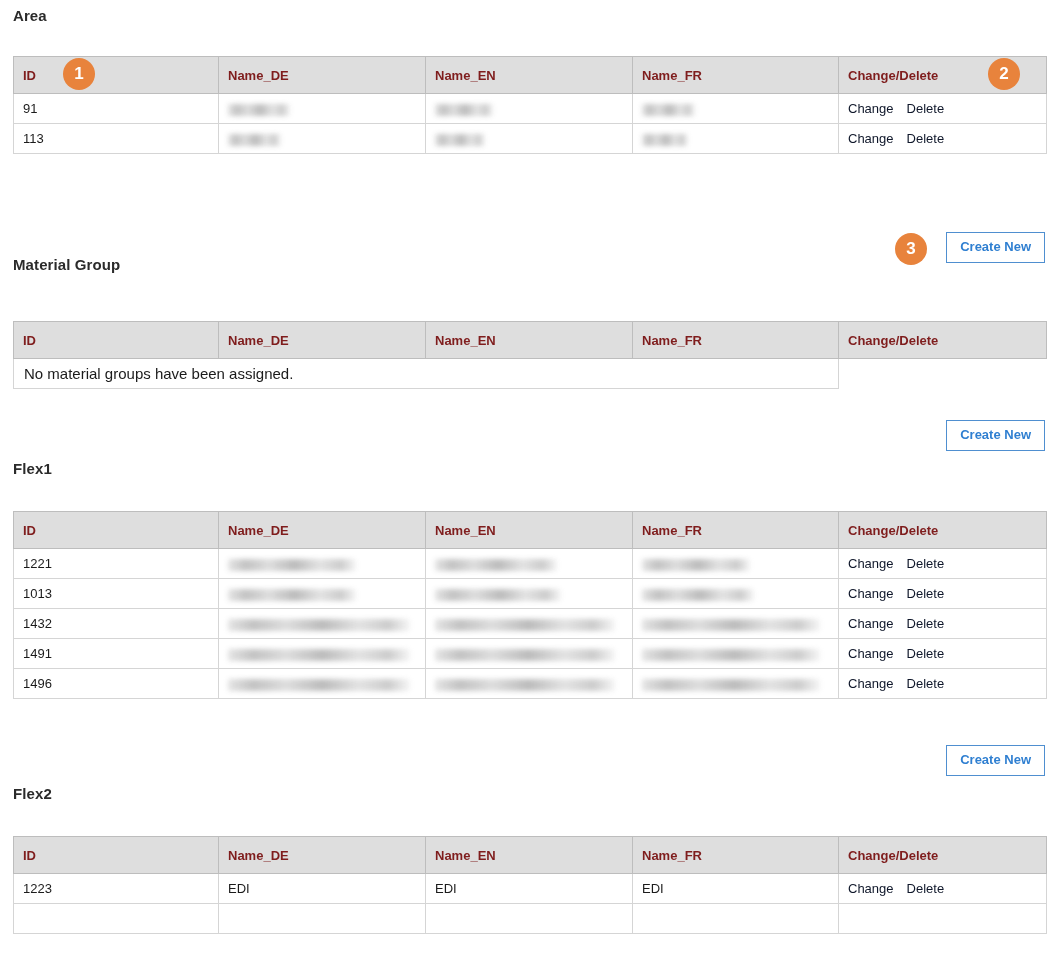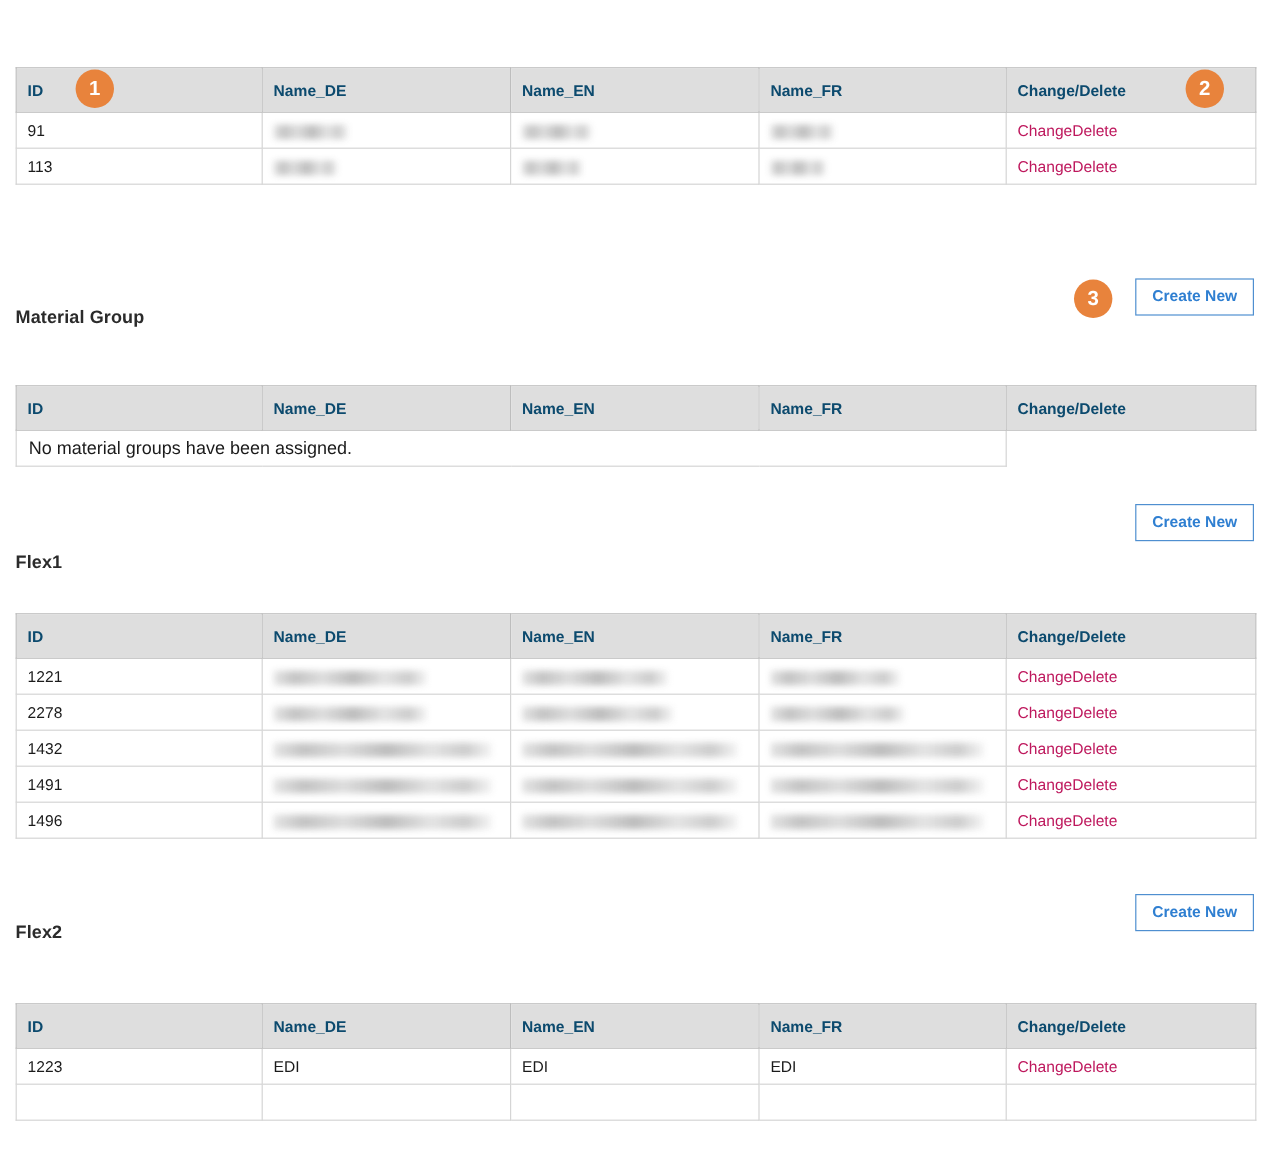--- a/index.html
+++ b/index.html
@@ -54,46 +54,46 @@
     text-align: left;
     vertical-align: middle;
     font-size: 13px;
     overflow: hidden;
     white-space: nowrap;
   }
   table.grid thead th {
     background: #dedede;
     height: 36px;
     font-weight: bold;
-    color: #0c4a6e;
+    color: #7f1d1d;
     border-color: #bdbdbd;
     position: relative;
   }
   table.grid tbody td {
     height: 29px;
     background: #ffffff;
     border-color: #d5d5d5;
     color: #1b1b1b;
   }
   
   col.c-id      { width: 205px; }
   col.c-de      { width: 207px; }
   col.c-en      { width: 207px; }
   col.c-fr      { width: 206px; }
   col.c-act     { width: 208px; }
 
   
   .act-cell { padding-left: 9px; }
   a.link {
-    color: #be185d;
+    color: #0f172a;
     text-decoration: none;
     font-size: 13px;
     cursor: pointer;
   }
-  a.link + a.link { }
+  a.link + a.link { margin-left: 13px; }
 
   
   .blur {
     display: inline-block;
     height: 12px;
     vertical-align: middle;
     border-radius: 1px;
     background: linear-gradient(90deg,
                 rgba(160,160,160,0.30) 0%,
                 rgba(150,150,150,0.62) 14%,
@@ -162,28 +162,31 @@
   
   .blk-area-title   { position: absolute; left: 0; top: 8px;   width: 100%; }
   .blk-area-table   { position: absolute; left: 0; top: 56px;  width: 100%; }
   .blk-area-btn     { position: absolute; left: 0; top: 232px; width: 100%; }
   .blk-mg-title     { position: absolute; left: 0; top: 257px; width: 100%; }
   .blk-mg-table     { position: absolute; left: 0; top: 321px; width: 100%; }
   .blk-mg-btn       { position: absolute; left: 0; top: 420px; width: 100%; }
   .blk-f1-title     { position: absolute; left: 0; top: 461px; width: 100%; }
   .blk-f1-table     { position: absolute; left: 0; top: 511px; width: 100%; }
   .blk-f1-btn       { position: absolute; left: 0; top: 745px; width: 100%; }
-  .blk-f2-title     { position: absolute; left: 0; top: 770px; width: 100%; }
+  .blk-f2-title     { position: absolute; left: 0; top: 786px; width: 100%; }
   .blk-f2-table     { position: absolute; left: 0; top: 836px; width: 100%; }
 </style>
 </head>
 <body>
 
 <div class="page">
 
+  <div class="blk-area-title">
+    <h2 class="section-title">Area</h2>
+  </div>
   <div class="blk-area-table grid-wrap">
     <table class="grid">
       <colgroup>
           <col class="c-id">
           <col class="c-de">
           <col class="c-en">
           <col class="c-fr">
           <col class="c-act">
         </colgroup>
       <thead>
@@ -273,21 +276,21 @@
       </thead>
       <tbody>
           <tr>
             <td>1221</td>
             <td><span class="blur" style="width: 128px;"></span></td>
             <td><span class="blur" style="width: 122px;"></span></td>
             <td><span class="blur" style="width: 108px;"></span></td>
             <td class="act-cell"><a class="link">Change</a><a class="link">Delete</a></td>
           </tr>
           <tr>
-            <td>2278</td>
+            <td>1013</td>
             <td><span class="blur" style="width: 128px;"></span></td>
             <td><span class="blur" style="width: 126px;"></span></td>
             <td><span class="blur" style="width: 112px;"></span></td>
             <td class="act-cell"><a class="link">Change</a><a class="link">Delete</a></td>
           </tr>
           <tr>
             <td>1432</td>
             <td><span class="blur" style="width: 182px;"></span></td>
             <td><span class="blur" style="width: 180px;"></span></td>
             <td><span class="blur" style="width: 178px;"></span></td>

